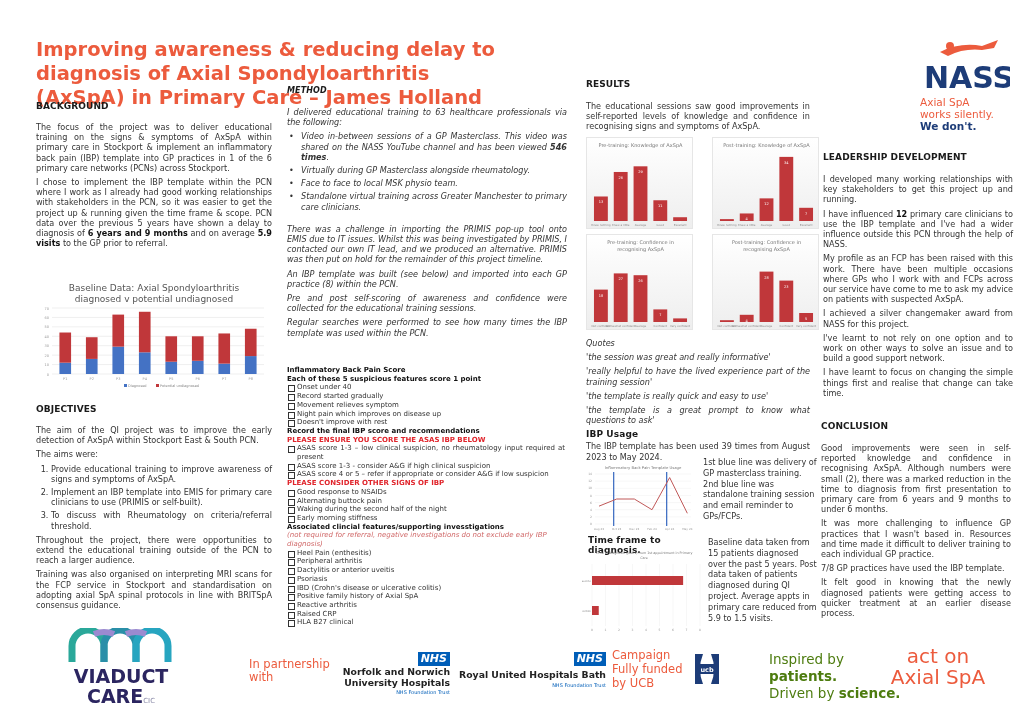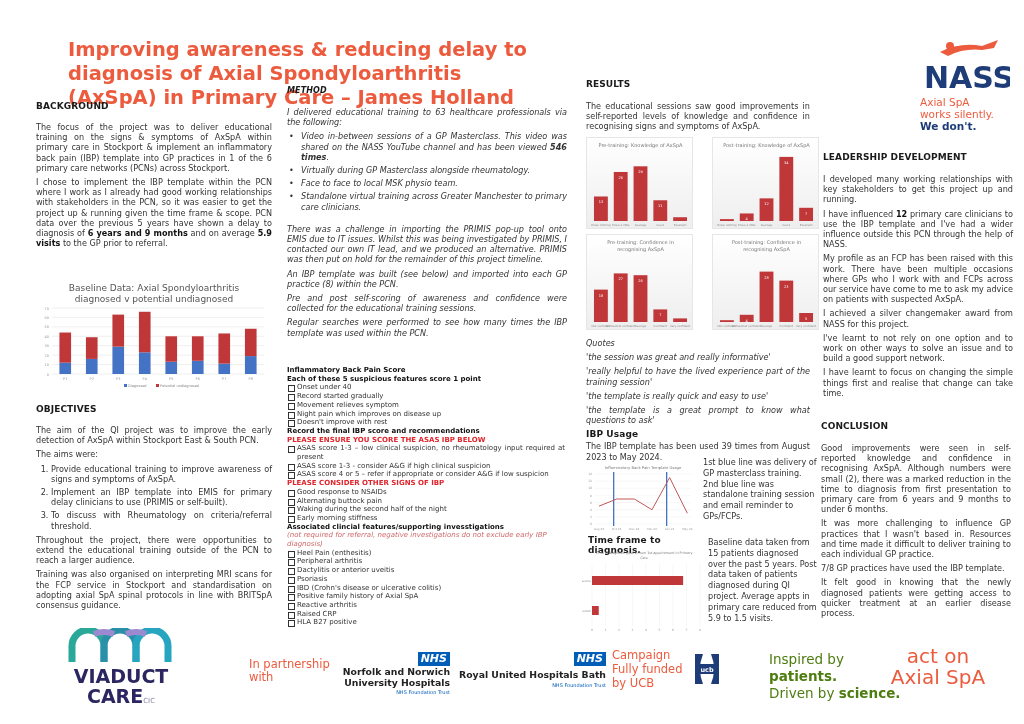--- a/index.html
+++ b/index.html
@@ -1,19 +1,19 @@
 <!DOCTYPE html>
 <html><head>
 <meta charset="utf-8">
 <style>
   * { box-sizing: border-box; margin: 0; padding: 0; }
   html, body { width: 1024px; height: 724px; background: #ffffff; overflow: hidden; }
   body { position: relative; font-family: "DejaVu Sans", sans-serif; color: #2b2b2b; }
   .abs { position: absolute; }
-  .title { left: 36px; top: 38px; width: 560px; color: #ec5b3d; font-weight: bold; font-size: 19.5px; line-height: 24px; font-family: "DejaVu Sans", sans-serif; margin-left: 32px; }
+  .title { left: 36px; top: 38px; width: 560px; color: #ec5b3d; font-weight: bold; font-size: 19.5px; line-height: 24px; font-family: "DejaVu Sans", sans-serif; }
   .h { font-weight: bold; font-size: 9px; color: #1a1a1a; letter-spacing: 0.1px; }
   .p { font-size: 8.1px; line-height: 10.2px; text-align: justify; margin-bottom: 4px; color: #333; }
   .p b { color: #111; }
   ol.aims { font-size: 8.1px; line-height: 10.2px; margin: 0 0 4px 0; padding-left: 15px; color: #333; text-align: justify; }
   ol.aims li { margin-bottom: 3px; }
   ul.bul { list-style: none; font-size: 8.1px; line-height: 10.2px; color: #333; margin: 0 0 4px 0; }
   ul.bul li { position: relative; padding-left: 14px; margin-bottom: 3px; text-align: justify; }
   ul.bul li::before { content: "•"; position: absolute; left: 2px; top: 0; }
   .ibp { font-size: 7px; line-height: 8.7px; color: #333; }
   .ibp .hd { font-weight: bold; color: #111; }
@@ -104,21 +104,21 @@
       <text x="124" y="107" font-size="3.5" fill="#888">Potential undiagnosed</text>
     </svg>
 </div>
 
 <div class="abs" style="left:36px; top:404px; width:236px;">
   <div class="h" style="margin-bottom:11px;">OBJECTIVES</div>
   <div class="p">The aim of the QI project was to improve the early detection of AxSpA within Stockport East &amp; South PCN.</div>
   <div class="p">The aims were:</div>
   <ol class="aims">
     <li>Provide educational training to improve awareness of signs and symptoms of AxSpA.</li>
-    <li>Implement an IBP template into EMIS for primary delay clinicians to use (PRIMIS or self-built).</li>
+    <li>Implement an IBP template into EMIS for primary care clinicians to use (PRIMIS or self-built).</li>
     <li>To discuss with Rheumatology on criteria/referral threshold.</li>
   </ol>
   <div class="p">Throughout the project, there were opportunities to extend the educational training outside of the PCN to reach a larger audience.</div>
   <div class="p">Training was also organised on interpreting MRI scans for the FCP service in Stockport and standardisation on adopting axial SpA spinal protocols in line with BRITSpA consensus guidance.</div>
 </div>
 
 <div class="abs" style="left:287px; top:86px; width:280px;font-style:italic;">
   <div class="h" style="margin-bottom:12px; font-size:8px;">METHOD</div>
   <div class="p">I delivered educational training to 63 healthcare professionals via the following:</div>
   <ul class="bul">
@@ -161,21 +161,21 @@
   <div class="note">(not required for referral, negative investigations do not exclude early IBP diagnosis)</div>
   <div id="ibp-assoc">
       <div class="cb">Heel Pain (enthesitis)</div>
       <div class="cb">Peripheral arthritis</div>
       <div class="cb">Dactylitis or anterior uveitis</div>
       <div class="cb">Psoriasis</div>
       <div class="cb">IBD (Crohn's disease or ulcerative colitis)</div>
       <div class="cb">Positive family history of Axial SpA</div>
       <div class="cb">Reactive arthritis</div>
       <div class="cb">Raised CRP</div>
-      <div class="cb">HLA B27 positive</div>
+      <div class="cb">HLA B27 clinical</div>
     </div>
 </div>
 
 <div class="abs" style="left:586px; top:79px; width:224px;">
   <div class="h" style="margin-bottom:12px;">RESULTS</div>
   <div class="p">The educational sessions saw good improvements in self-reported levels of knowledge and confidence in recognising signs and symptoms of AxSpA.</div>
 </div>
 
 <div class="abs chartbox" style="left:586px; top:137px; width:107px; height:92px;">
   <svg id="chart-pre-know" width="107" height="92">

